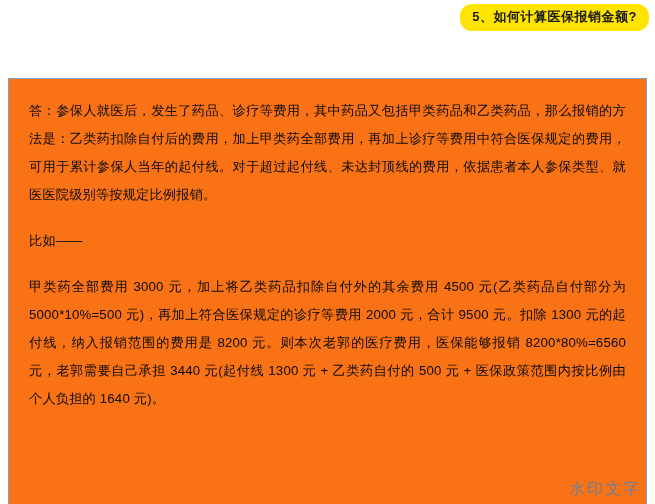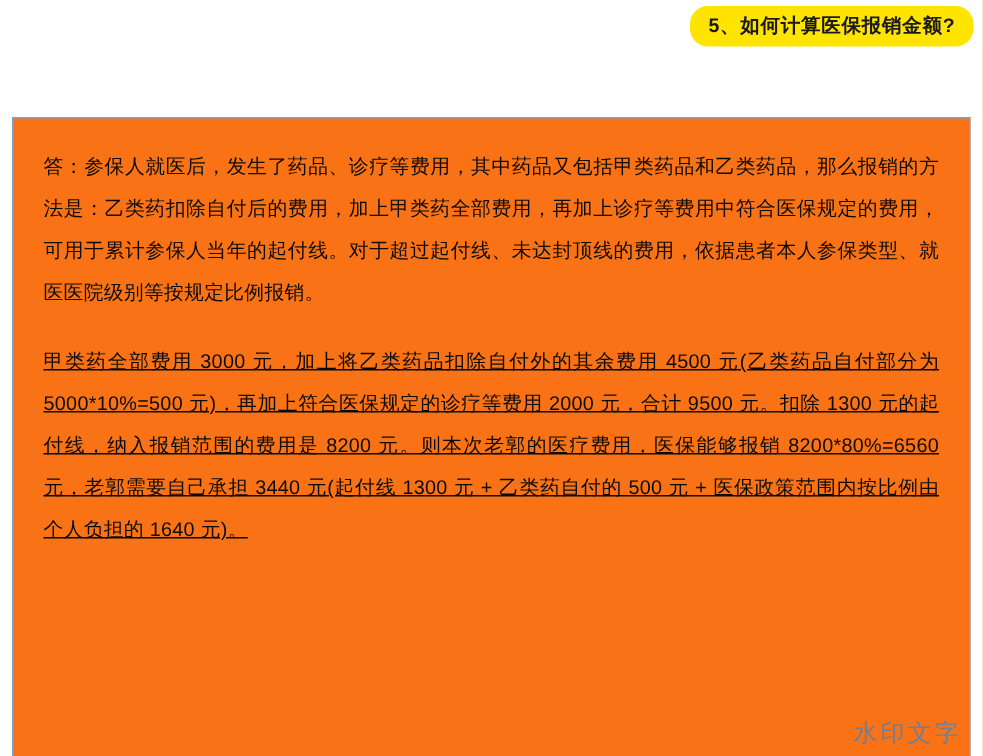--- a/index.html
+++ b/index.html
@@ -51,38 +51,38 @@
     margin: 0 0 18px 0;
     font-size: 13.2px;
     line-height: 28px;
     color: #0a0a0a;
     text-align: justify;
     text-justify: inter-ideograph;
     letter-spacing: 0.2px;
   }
   p.para:last-child {
     margin-bottom: 0;
-    text-decoration: underline;
   }
   .watermark {
     position: absolute;
     right: 14px;
     bottom: 4px;
     font-size: 16px;
     color: #6f7f95;
     letter-spacing: 2px;
   }
 </style>
 </head>
 <body>
 
 <div class="page">
 
   <div class="title-banner">5、如何计算医保报销金额?</div>
 
   <div class="body-box">
     <p class="para">答：参保人就医后，发生了药品、诊疗等费用，其中药品又包括甲类药品和乙类药品，那么报销的方法是：乙类药扣除自付后的费用，加上甲类药全部费用，再加上诊疗等费用中符合医保规定的费用，可用于累计参保人当年的起付线。对于超过起付线、未达封顶线的费用，依据患者本人参保类型、就医医院级别等按规定比例报销。</p>
+    <p class="para">比如——</p>
     <p class="para">甲类药全部费用 3000 元，加上将乙类药品扣除自付外的其余费用 4500 元(乙类药品自付部分为 5000*10%=500 元)，再加上符合医保规定的诊疗等费用 2000 元，合计 9500 元。扣除 1300 元的起付线，纳入报销范围的费用是 8200 元。则本次老郭的医疗费用，医保能够报销 8200*80%=6560 元，老郭需要自己承担 3440 元(起付线 1300 元 + 乙类药自付的 500 元 + 医保政策范围内按比例由个人负担的 1640 元)。</p>
   </div>
 
   <div class="watermark">水印文字</div>
 
 </div>
 
 </body></html>

